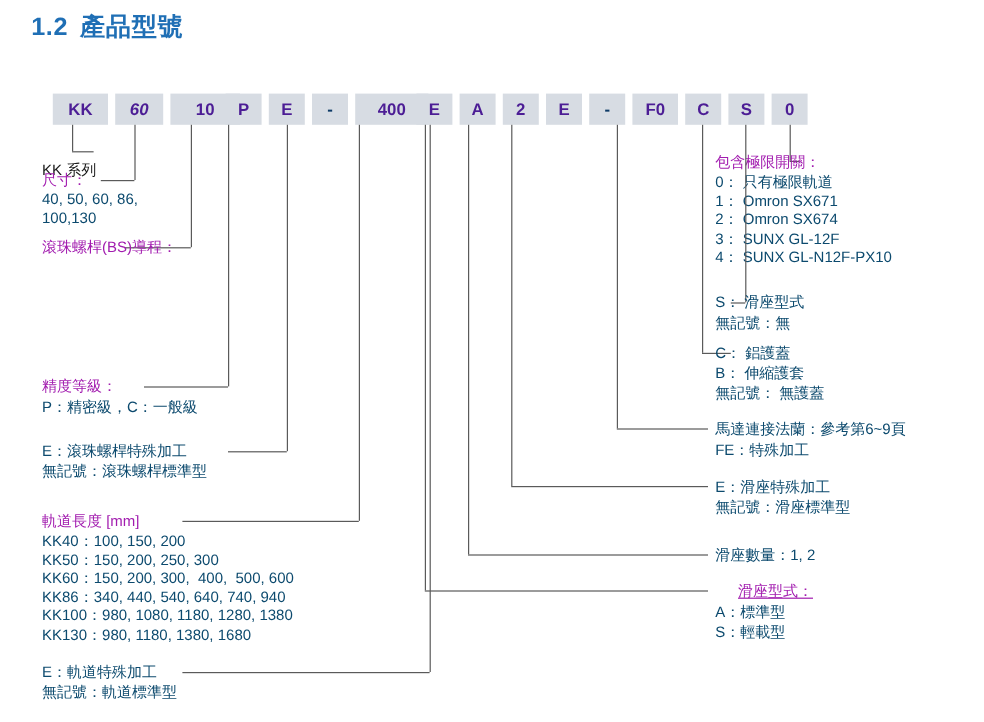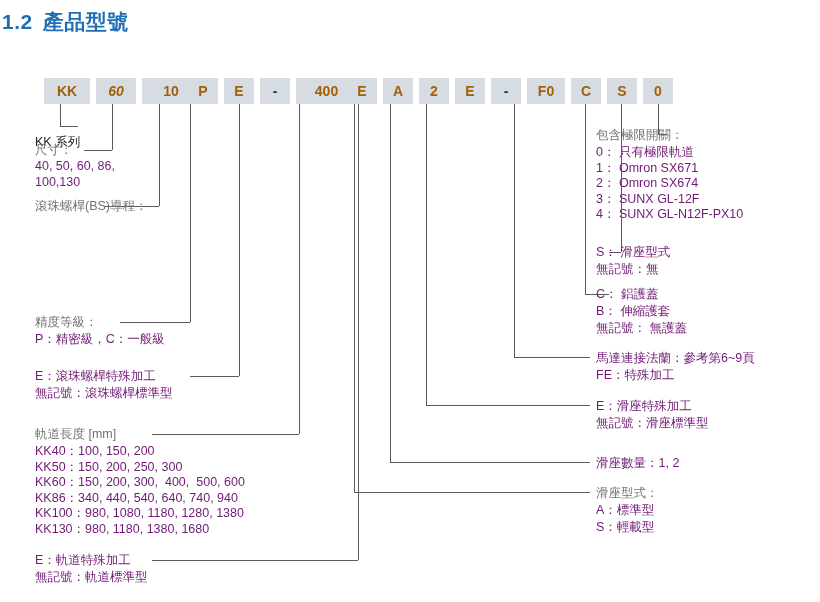--- a/index.html
+++ b/index.html
@@ -8,47 +8,47 @@
     background:#ffffff;
     font-family:"Liberation Sans","DejaVu Sans",sans-serif;
     color:#1a1a1a;
     position:relative;
     overflow:hidden;
   }
   #root{position:relative;width:820px;height:602px;}
 
   
   .title{
-    position:absolute;left:2px;top:8px;
+    position:absolute;left:26px;top:8px;
     font-size:21px;font-weight:bold;color:#1f6fb5;
     letter-spacing:0.5px;
   }
   .title .num{margin-right:10px;}
 
   
   .codebar{position:absolute;left:44px;top:78px;height:26px;}
   .cell{
     position:absolute;top:0;height:26px;
     background:#d7dce3;
-    color:#a16207;
+    color:#4c1d95;
     font-weight:bold;
     font-size:14px;
     text-align:center;
     line-height:26px;
     box-sizing:border-box;
   }
   .cell.dash{color:#0d3a67;}
 
   
   .vline{position:absolute;background:#5a5a5a;width:1px;}
   .hline{position:absolute;background:#5a5a5a;height:1px;}
 
   
-  .blk{position:absolute;font-size:12.5px;color:#701a75;line-height:15.5px;white-space:pre;}
-  .blk.blue{color:#737373;}
+  .blk{position:absolute;font-size:12.5px;color:#0c4a6e;line-height:15.5px;white-space:pre;}
+  .blk.blue{color:#a21caf;}
   .lbl{position:absolute;font-size:12.5px;color:#1a1a1a;white-space:pre;}
 </style>
 </head>
 <body>
 
 <div id="root">
 
   <div class="title">
     <span class="num">1.2</span><span>產品型號</span>
   </div>
@@ -140,17 +140,17 @@
   <div class="hline" style="left:426px;top:405px;width:164px;"></div>
   <div class="blk" style="left:596px;top:399px;">E：滑座特殊加工</div>
   <div class="blk" style="left:596px;top:416px;">無記號：滑座標準型</div>
 
   <div class="vline" style="left:390px;top:104px;height:358px;"></div>
   <div class="hline" style="left:390px;top:462px;width:200px;"></div>
   <div class="blk" style="left:596px;top:456px;">滑座數量：1, 2</div>
 
   <div class="vline" style="left:354px;top:104px;height:388px;"></div>
   <div class="hline" style="left:354px;top:492px;width:236px;"></div>
-  <div class="blk blue" style="left:596px;top:486px;">滑座型式：</div>
+  <div class="blk blue" style="left:615px;top:486px;text-decoration:underline;">滑座型式：</div>
   <div class="blk" style="left:596px;top:503px;">A：標準型</div>
   <div class="blk" style="left:596px;top:520px;">S：輕載型</div>
 
 </div>
 
 </body></html>

